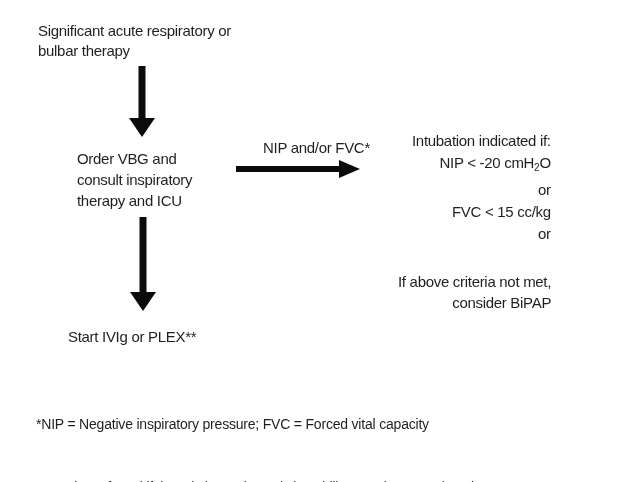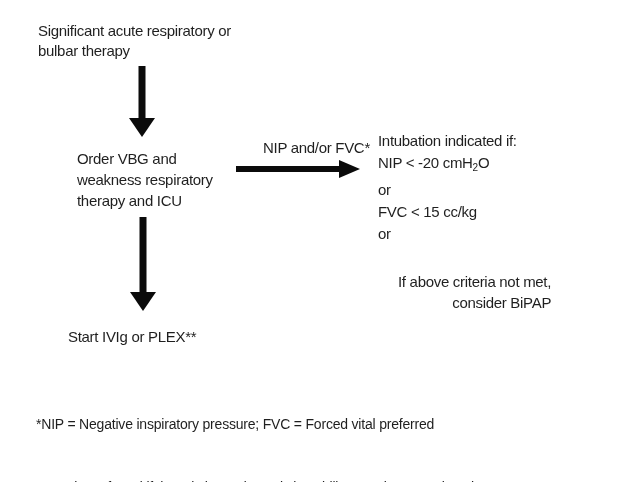--- a/index.html
+++ b/index.html
@@ -21,21 +21,21 @@
     position: absolute;
     font-size: 15px;
     line-height: 20px;
     letter-spacing: -0.3px;
     white-space: nowrap;
   }
   .node-start   { left: 38px;  top: 21px; }
   .node-order   { left: 77px;  top: 148px; line-height: 21px; }
   .node-plex    { left: 68px;  top: 327px; }
   .arrow-label  { left: 239px; top: 138px; margin-left: 24px; }
-  .node-intub   { left: 378px; top: 130px; line-height: 22px; }
+  .node-intub   { left: 412px; top: 130px; line-height: 22px; text-align: right; }
   .node-bipap   { left: 398px; top: 271px; line-height: 21px; text-align: right; }
   .footnotes {
     position: absolute;
     left: 36px;
     top: 372px;
     font-size: 14px;
     line-height: 21px;
     letter-spacing: -0.2px;
     white-space: pre-wrap;
   }
@@ -62,21 +62,21 @@
     <div>bulbar therapy</div>
   </div>
 
   <svg class="arrow-svg arrow-down-1" width="28" height="72" viewBox="0 0 28 72" aria-hidden="true">
     <rect x="10.5" y="0" width="7" height="54"></rect>
     <polygon points="1,52 27,52 14,71"></polygon>
   </svg>
 
   <div class="txt node-order">
     <div>Order VBG and</div>
-    <div>weakness respiratory</div>
+    <div>consult inspiratory</div>
     <div>therapy and ICU</div>
   </div>
 
   <div class="txt arrow-label">NIP and/or FVC*</div>
 
   <svg class="arrow-svg arrow-right" width="125" height="18" viewBox="0 0 125 18" aria-hidden="true">
     <rect x="0" y="6" width="105" height="6"></rect>
     <polygon points="103,0 103,18 124,9"></polygon>
   </svg>
 
@@ -94,19 +94,19 @@
   </div>
 
   <svg class="arrow-svg arrow-down-2" width="28" height="95" viewBox="0 0 28 95" aria-hidden="true">
     <rect x="10.5" y="0" width="7" height="77"></rect>
     <polygon points="1,75 27,75 14,94"></polygon>
   </svg>
 
   <div class="txt node-plex">Start IVIg or PLEX**</div>
 
   <div class="footnotes">
-    <div>*NIP = Negative inspiratory pressure; FVC = Forced vital preferred</div>
+    <div>*NIP = Negative inspiratory pressure; FVC = Forced vital capacity</div>
     <div>**IVIg is preferred if there is hemodynamic instability, sepsis,  coagulopathy, or</div>
     
     
   </div>
 
 </div>
 
 </body></html>

